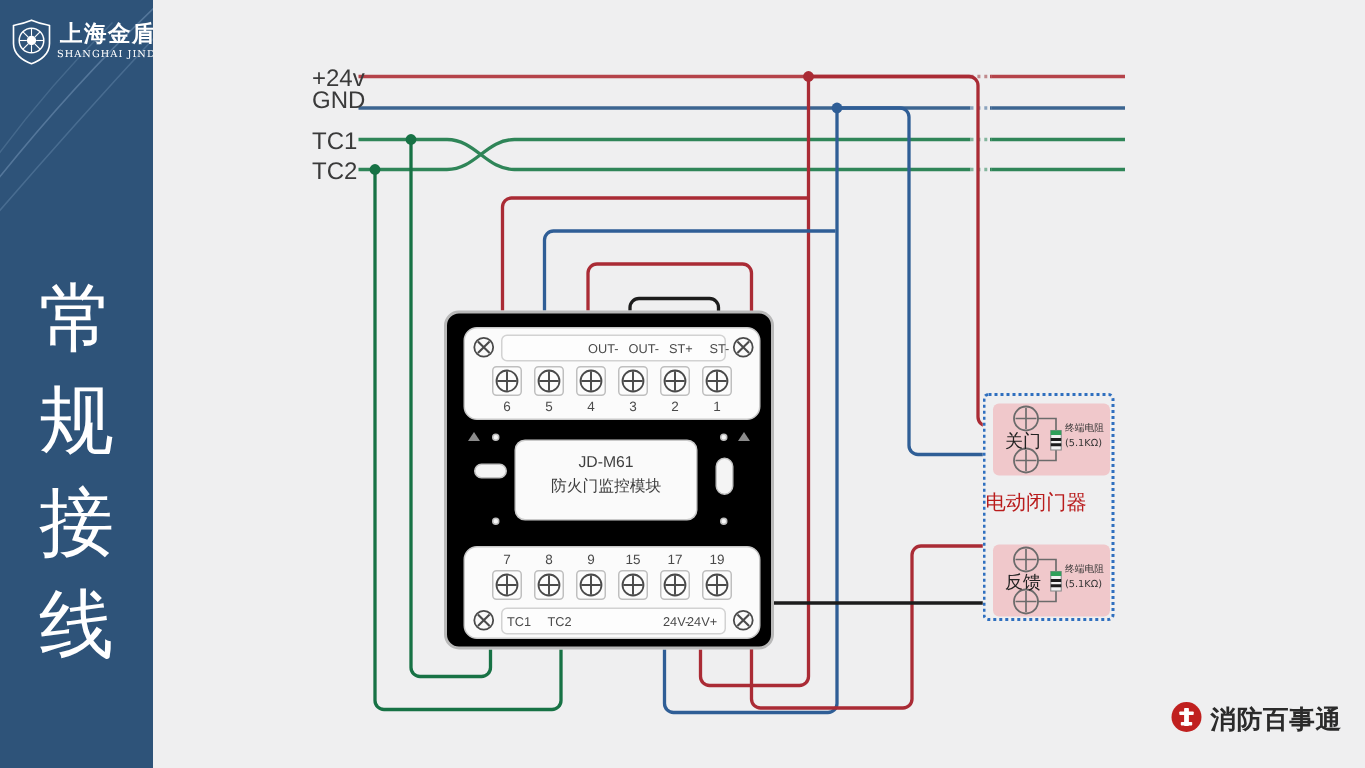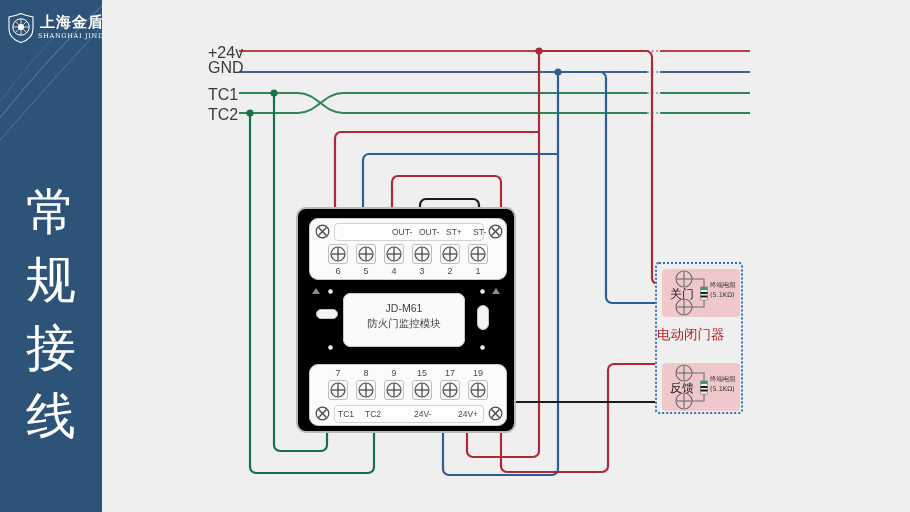--- a/index.html
+++ b/index.html
@@ -462,21 +462,21 @@
         </svg>
         <svg class="corner-screw" style="left:178px; top:41px;" viewBox="0 0 15 15">
           <circle cx="7.5" cy="7.5" r="6.3" fill="#fafafa" stroke="#4a4a4a" stroke-width="1.2"></circle>
           <line x1="3.6" y1="3.6" x2="11.4" y2="11.4" stroke="#4a4a4a" stroke-width="1.4"></line>
           <line x1="11.4" y1="3.6" x2="3.6" y2="11.4" stroke="#4a4a4a" stroke-width="1.4"></line>
         </svg>
 
         <div class="label-strip" style="left:24px; top:40px; width:150px;"></div>
         <div class="strip-txt" style="left:28px; top:44px;">TC1</div>
         <div class="strip-txt" style="left:55px; top:44px;">TC2</div>
-        <div class="strip-txt" style="left:104px; top:44px;">24V-</div>
+        <div class="strip-txt" style="left:132px; top:44px;">24V-</div>
         <div class="strip-txt" style="left:148px; top:44px;">24V+</div>
       </div>
     </div>
 
     <div id="closer">
 
       <div class="closer-sec" id="sec-close">
         <svg width="78" height="48" viewBox="0 0 78 48" style="position:absolute;left:0;top:0;">
           <circle cx="22" cy="10" r="8" fill="none" stroke="#6b6b6b" stroke-width="1.2"></circle>
           <line x1="22" y1="3" x2="22" y2="17" stroke="#6b6b6b" stroke-width="1.1"></line>
@@ -516,15 +516,24 @@
             <rect x="38.5" y="23" width="7" height="2" fill="#1c1c1c"></rect>
             <rect x="38.5" y="26.5" width="7" height="2" fill="#1c1c1c"></rect>
           </g>
         </svg>
         <div class="sec-label">反馈</div>
         <div class="res-txt" style="left:48px; top:12px;">终端电阻</div>
         <div class="res-txt" style="left:48px; top:22px;">(5.1KΩ)</div>
       </div>
     </div>
 
+    <div id="footer-logo">
+      <svg id="footer-mark" width="22" height="22" viewBox="0 0 22 22">
+        <circle cx="11" cy="11" r="10" fill="#c0201f"></circle>
+        <rect x="9.4" y="5" width="3.2" height="12" fill="#ffffff" rx="0.5"></rect>
+        <rect x="6.2" y="7.4" width="9.6" height="2.2" fill="#ffffff" rx="0.5"></rect>
+        <rect x="7.2" y="14.4" width="7.6" height="2.2" fill="#ffffff" rx="0.5"></rect>
+      </svg>
+      <div id="footer-txt">消防百事通</div>
+    </div>
 
   </div>
 </div>
 
 </body></html>

